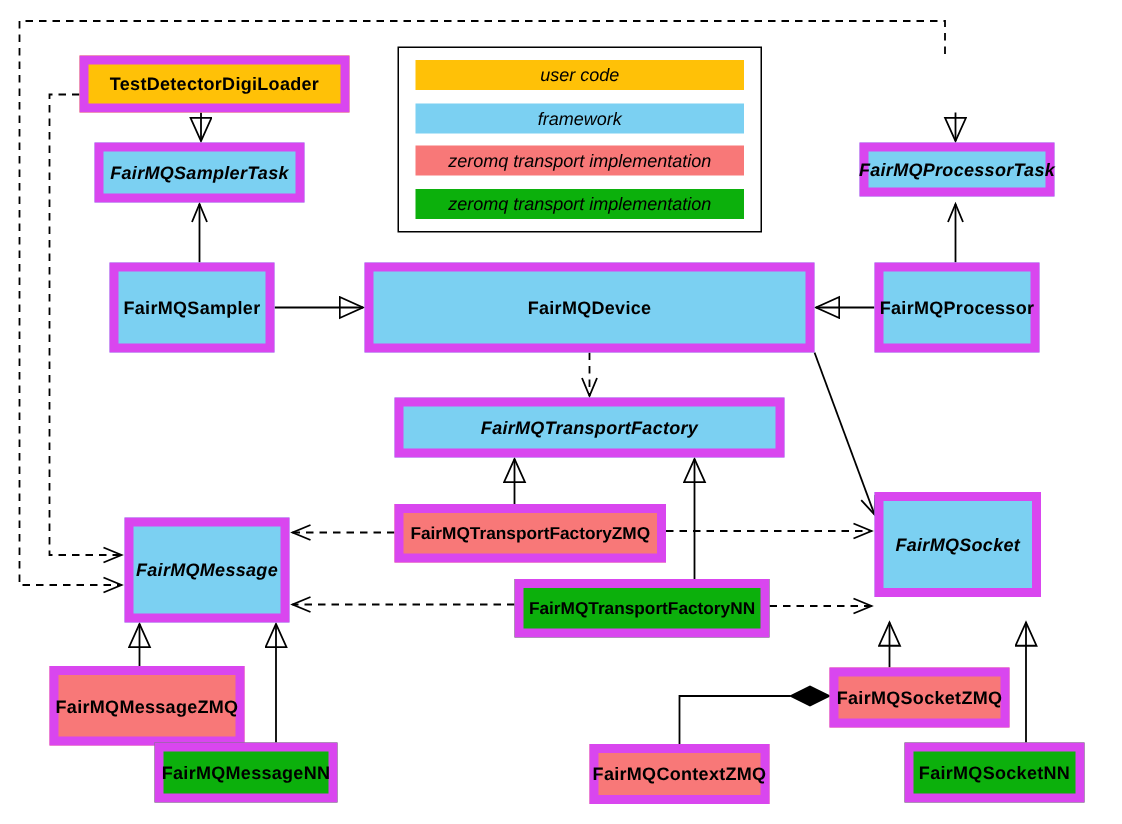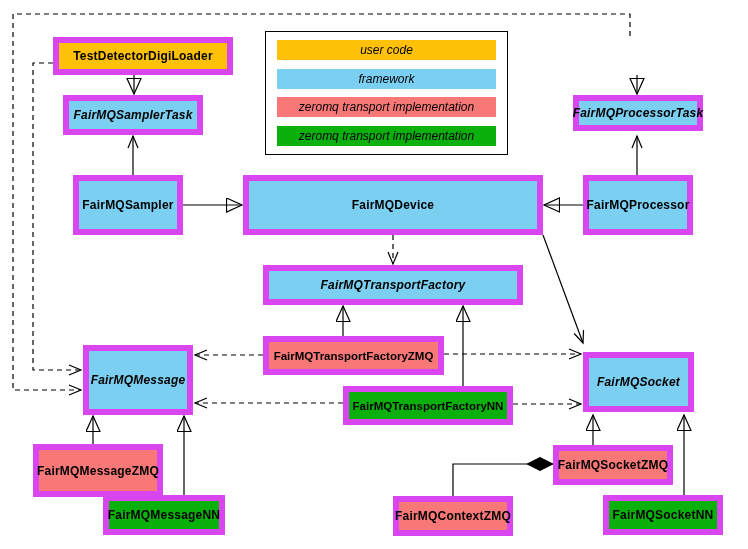--- a/index.html
+++ b/index.html
@@ -123,21 +123,21 @@
   </div>
 
   <div class="node nn tight" style="left:343px;top:386px;width:170px;height:39px">
     <span>FairMQTransportFactoryNN</span>
   </div>
 
   <div class="node fw abstract" style="left:83px;top:345px;width:110px;height:70px">
     <span>FairMQMessage</span>
   </div>
 
-  <div class="node fw abstract" style="left:583px;top:352px;width:111px;height:60px">
+  <div class="node fw abstract" style="left:583px;top:328px;width:111px;height:70px">
     <span>FairMQSocket</span>
   </div>
 
   <div class="node zmq" style="left:33px;top:444px;width:130px;height:53px">
     <span>FairMQMessageZMQ</span>
   </div>
 
   <div class="node nn" style="left:103px;top:495px;width:122px;height:40px">
     <span>FairMQMessageNN</span>
   </div>

